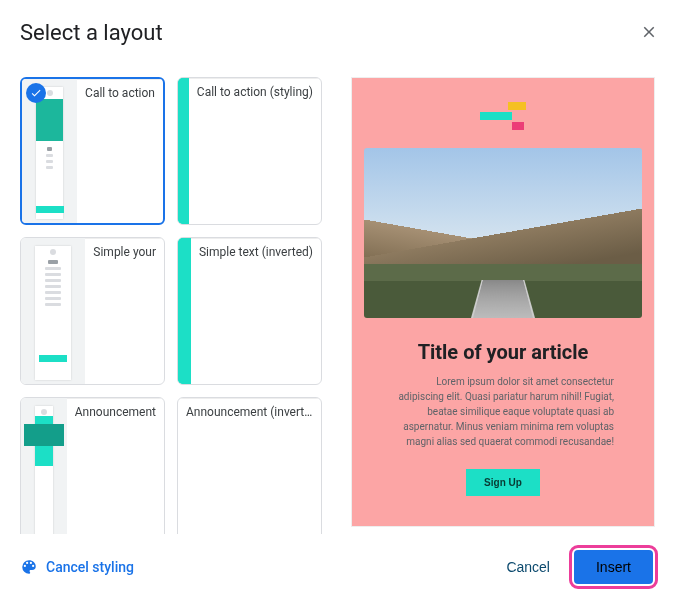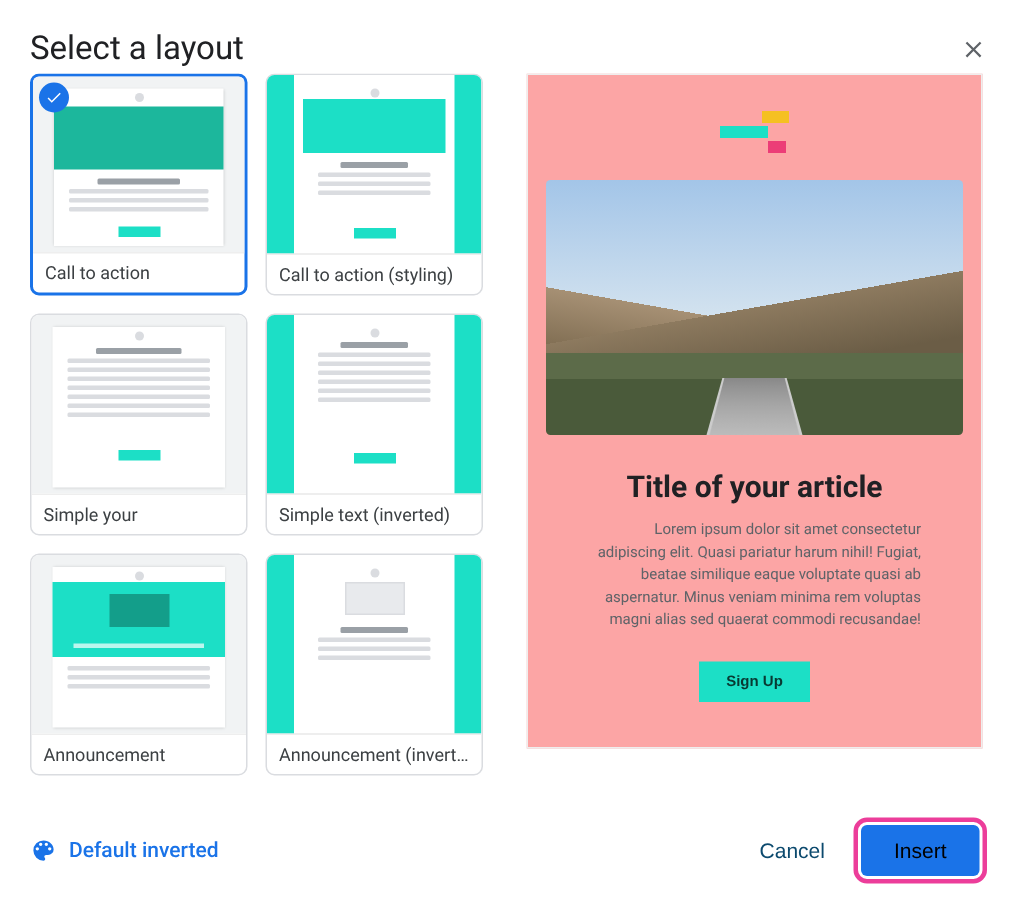--- a/index.html
+++ b/index.html
@@ -13,22 +13,22 @@
   .dialog {
     width: 681px;
     height: 600px;
     display: flex;
     flex-direction: column;
     padding: 20px 20px 0 20px;
   }
   .header {
     display: flex;
     justify-content: space-between;
-    align-items: flex-end;
-    margin-bottom: 4px;
+    align-items: flex-start;
+    margin-bottom: 32px;
   }
   .title {
     font-size: 22px;
     font-weight: 400;
     color: #202124;
   }
   .close-btn {
     width: 24px;
     height: 24px;
     cursor: pointer;
@@ -55,21 +55,21 @@
   }
   .layout-card {
     border: 1px solid #dadce0;
     border-radius: 6px;
     overflow: hidden;
     background: #fff;
     cursor: pointer;
     position: relative;
     height: 148px;
     display: flex;
-    flex-direction: column;
+    flex-direction: row;
   }
   .layout-card.selected {
     border: 2px solid #1a73e8;
   }
   .check-badge {
     position: absolute;
     top: 4px;
     left: 4px;
     width: 20px;
     height: 20px;
@@ -417,21 +417,21 @@
       </div>
     </div>
 
   </div>
 
   <div class="footer">
     <div class="default-styling">
       <svg width="18" height="18" viewBox="0 0 24 24">
           <path fill="#1a73e8" d="M12 3a9 9 0 000 18c.83 0 1.5-.67 1.5-1.5 0-.39-.15-.74-.39-1.01-.23-.26-.38-.61-.38-.99 0-.83.67-1.5 1.5-1.5H16a5 5 0 005-5c0-4.42-4.03-8-9-8zm-5.5 9a1.5 1.5 0 110-3 1.5 1.5 0 010 3zm3-4a1.5 1.5 0 110-3 1.5 1.5 0 010 3zm5 0a1.5 1.5 0 110-3 1.5 1.5 0 010 3zm3 4a1.5 1.5 0 110-3 1.5 1.5 0 010 3z"></path>
         </svg>
-      <span>Default inverted</span>
+      <span>Cancel styling</span>
     </div>
     <div class="footer-actions">
       <button class="btn-cancel">Cancel</button>
       <button class="btn-insert">Insert</button>
     </div>
   </div>
 
 </div>
 
 </body></html>

